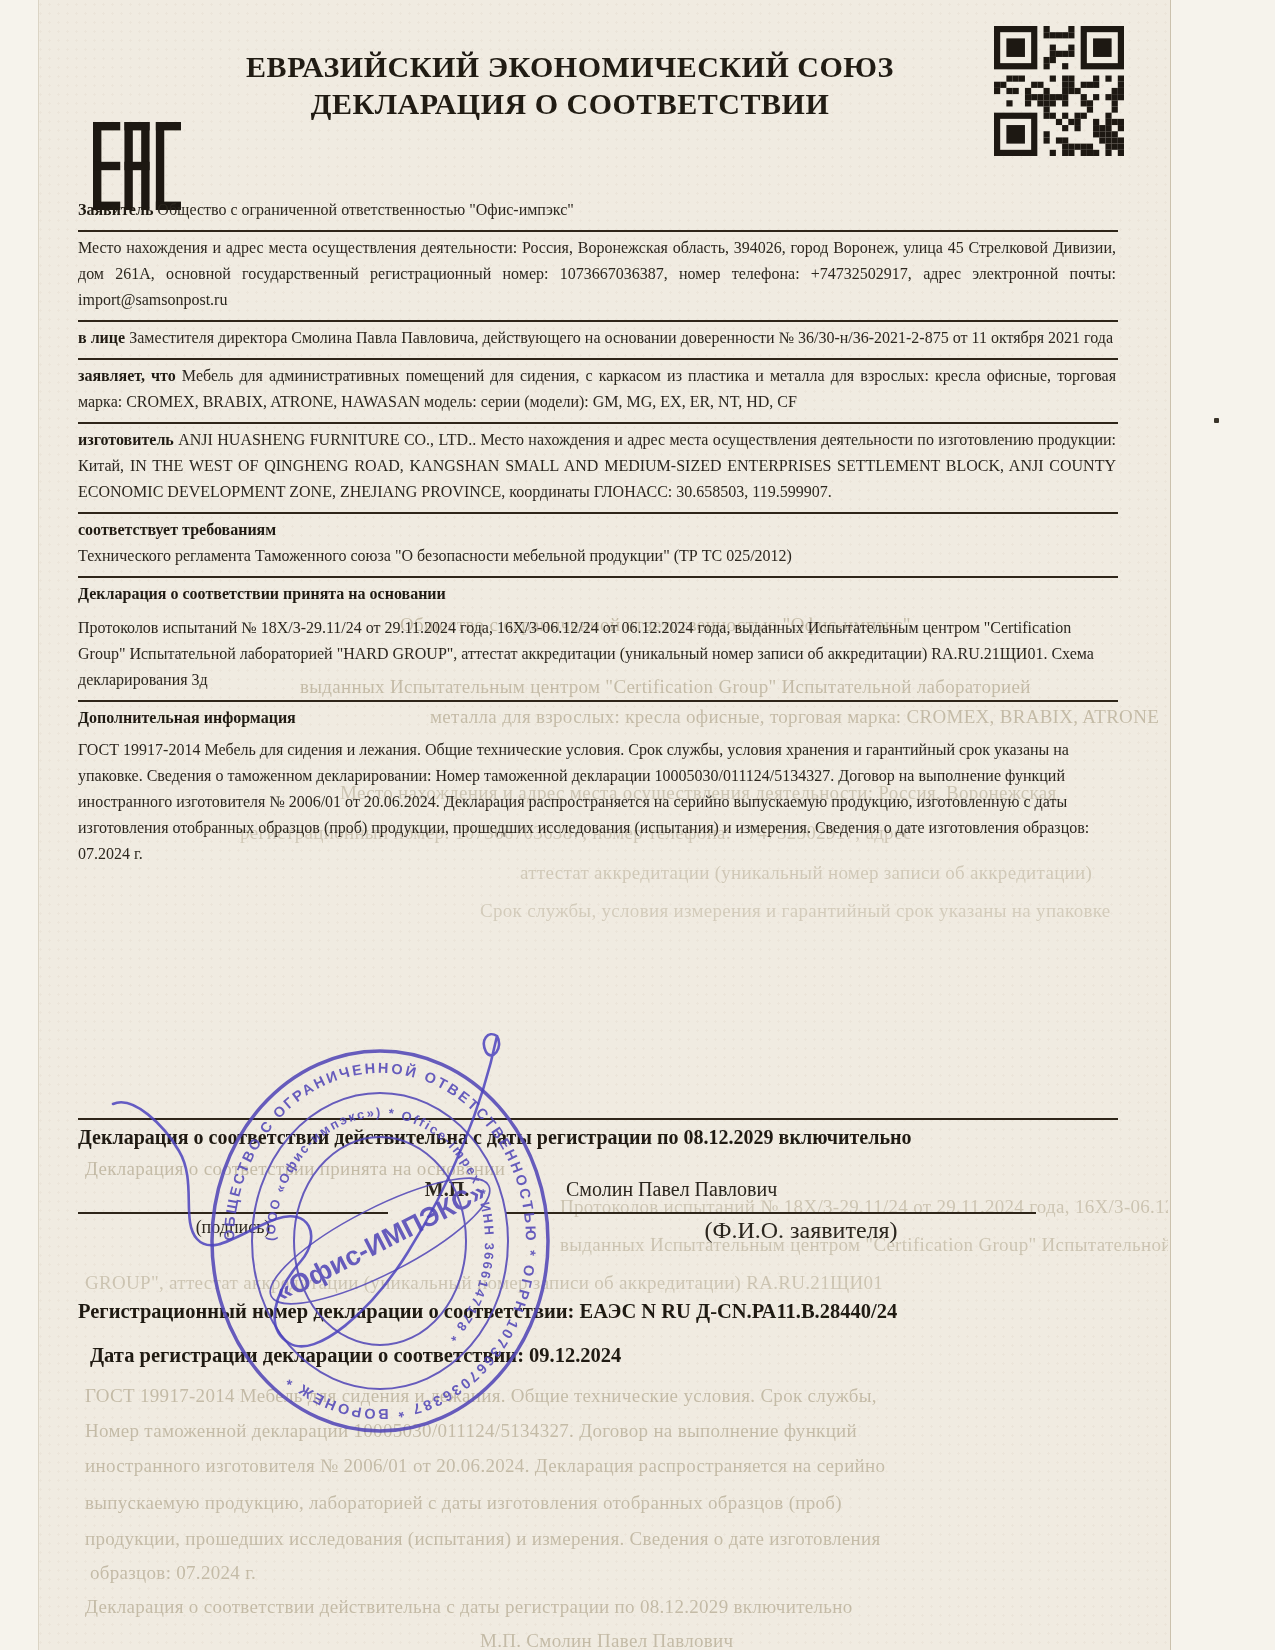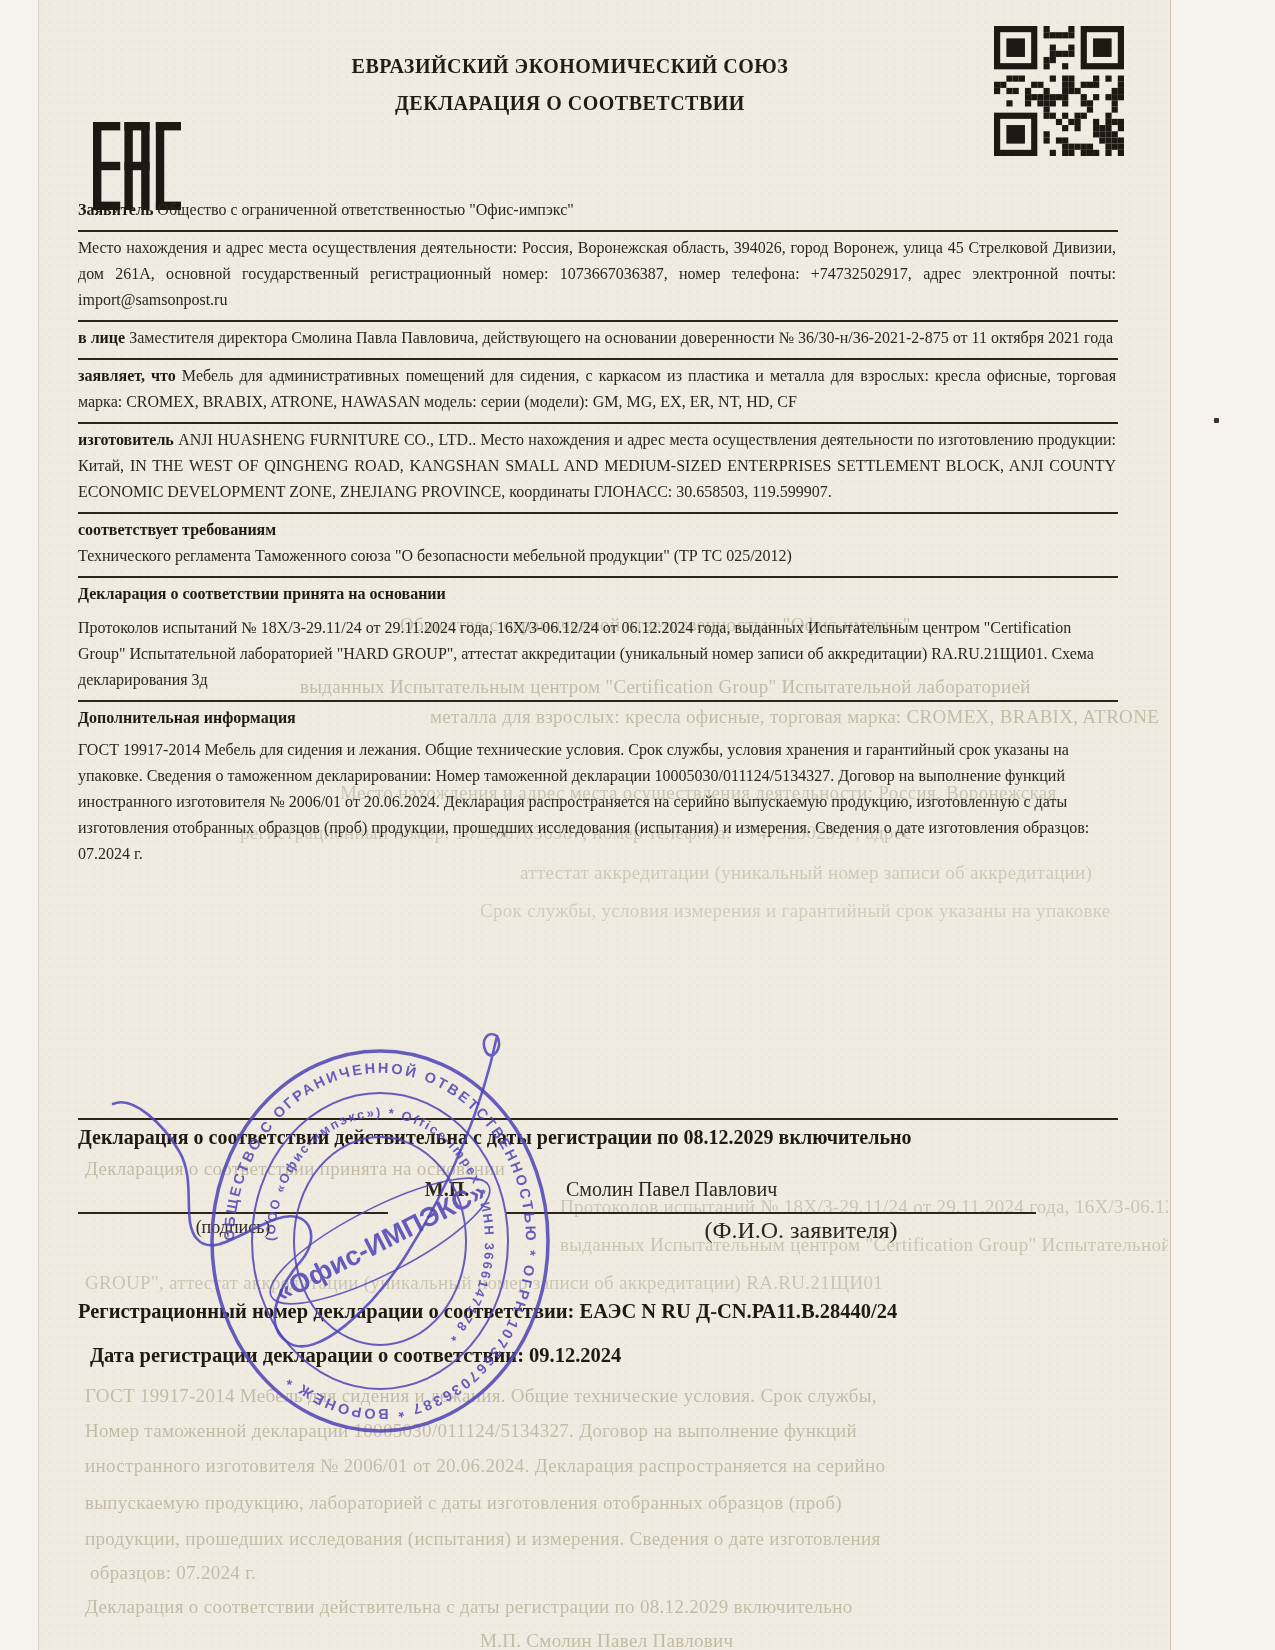--- a/index.html
+++ b/index.html
@@ -38,21 +38,21 @@
   .ghost span:nth-child(13){top:1420px;left:85px;}
   .ghost span:nth-child(14){top:1455px;left:85px;}
   .ghost span:nth-child(15){top:1492px;left:85px;}
   .ghost span:nth-child(16){top:1528px;left:85px;}
   .ghost span:nth-child(17){top:1562px;left:90px;}
   .ghost span:nth-child(18){top:1596px;left:85px;}
   .ghost span:nth-child(19){top:1630px;left:480px;}
 
   
   .titles{position:absolute;left:160px;top:48px;width:820px;text-align:center;}
-  .titles div{font-size:20px;font-weight:bold;letter-spacing:.5px;line-height:37px;color:#211c14;}
+  .titles div{font-size:30px;font-weight:bold;letter-spacing:.5px;line-height:37px;color:#211c14;}
   .eac{position:absolute;left:92px;top:122px;}
   .qr{position:absolute;left:993px;top:26px;}
 
   
   .doc{position:absolute;left:78px;top:0;width:1040px;height:1120px;overflow:hidden;font-size:16px;line-height:26px;}
   .sec{border-bottom:2px solid #2e2519;padding:3px 2px 7px 0;}
   .sec.nb{border-bottom:none;}
   .sec p{margin:0;text-align:justify;}
   .sec p.nj{text-align:left;}
   #sec-applicant{margin-top:194px;}

